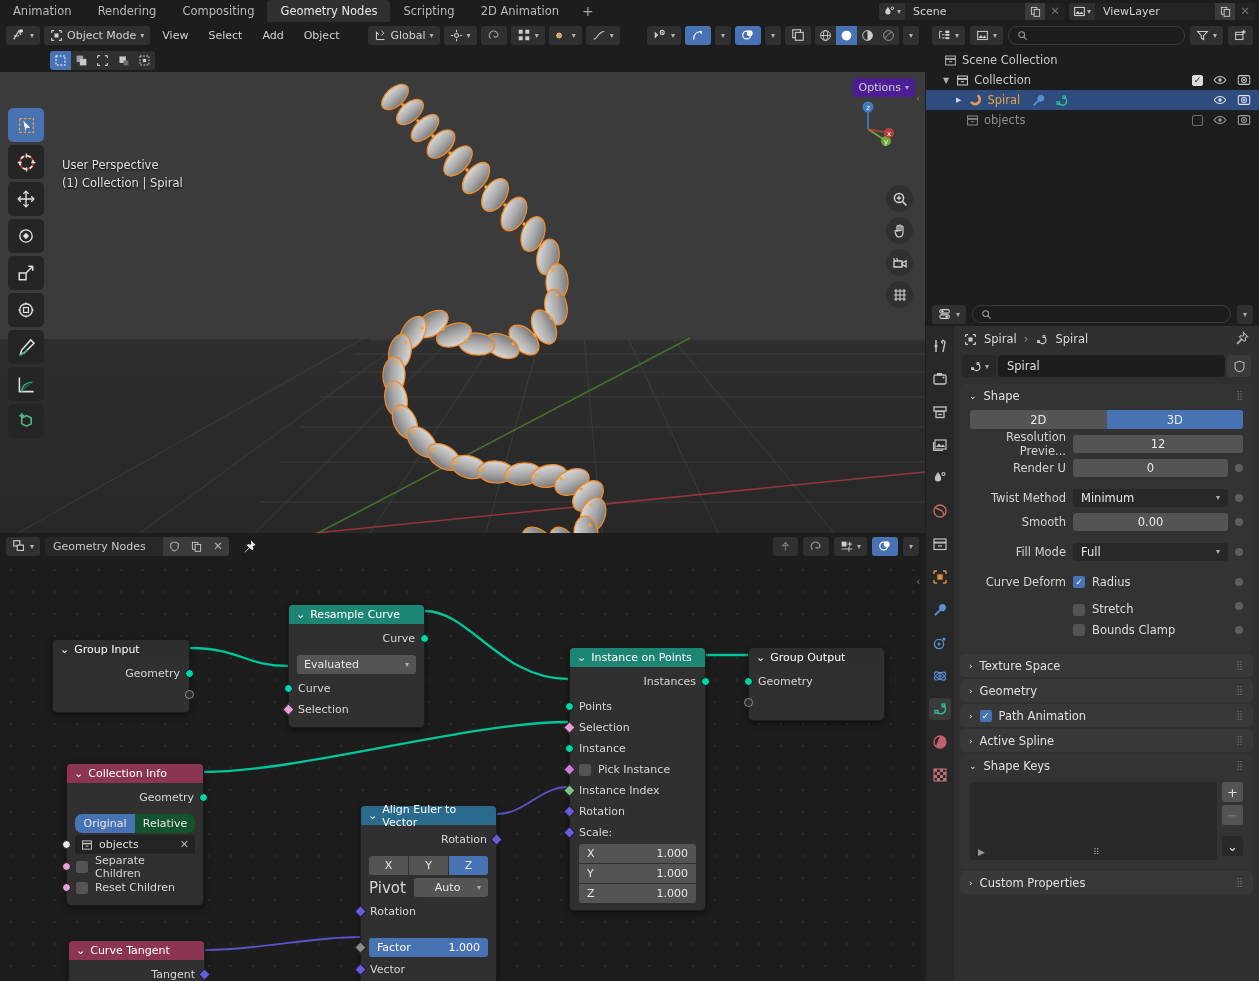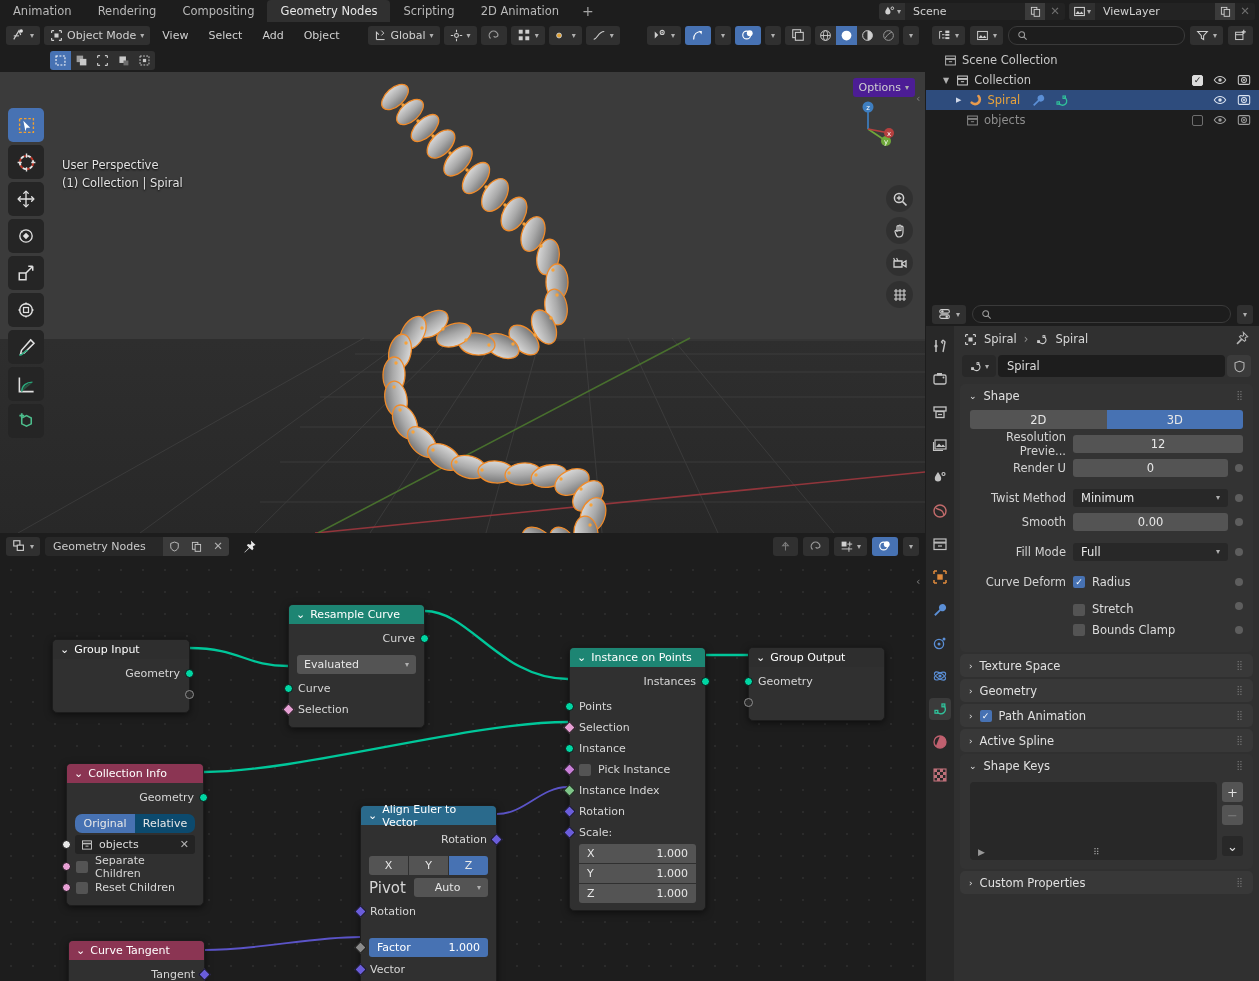--- a/index.html
+++ b/index.html
@@ -71,21 +71,21 @@
   .dot.l,.dia.l{left:-5px;}
   .dot.r,.dia.r{right:-5px;}
   .c-geo{background:#00d6a3;}
   .c-pink{background:#e7a0d4;}
   .c-purple{background:#c97fd8;}
   .c-green{background:#7ec488;}
   .c-vio{background:#6a5ddb;}
   .nrow{margin:2px 8px;}
   .ddown{height:19px;background:#545454;border-radius:3px;display:flex;align-items:center;justify-content:space-between;padding:0 7px;color:#e6e6e6;font-size:11px;}
   .toggle2{display:flex;height:19px;border-radius:7px;overflow:hidden;}
-  .toggle2 > div{flex:1;display:flex;align-items:center;justify-content:center;background:#0c4a6e;color:#e8e8e8;font-size:11px;}
+  .toggle2 > div{flex:1;display:flex;align-items:center;justify-content:center;background:#14532d;color:#e8e8e8;font-size:11px;}
   .toggle2 > div.on{background:#4772b3;}
   .toggle3{display:flex;height:19px;border-radius:3px;overflow:hidden;gap:1px;}
   .toggle3 > div{flex:1;display:flex;align-items:center;justify-content:center;background:#545454;color:#e8e8e8;font-size:11px;}
   .toggle3 > div.on{background:#4772b3;}
   .objfield{height:19px;background:#232323;border-radius:3px;display:flex;align-items:center;padding:0 6px;gap:6px;color:#dcdcdc;font-size:11px;}
   .cbrow{height:21px;display:flex;align-items:center;gap:7px;padding:0 9px;position:relative;color:#d6d6d6;font-size:11px;}
   .cbox{width:12px;height:12px;border-radius:2px;background:#545454;}
   .cbox.on{background:#4772b3;display:flex;align-items:center;justify-content:center;color:#fff;font-size:9px;}
   .valrow{height:19px;background:#545454;display:flex;align-items:center;justify-content:space-between;padding:0 8px;color:#e8e8e8;font-size:11px;}
   .valrow.first{border-radius:3px 3px 0 0;}

